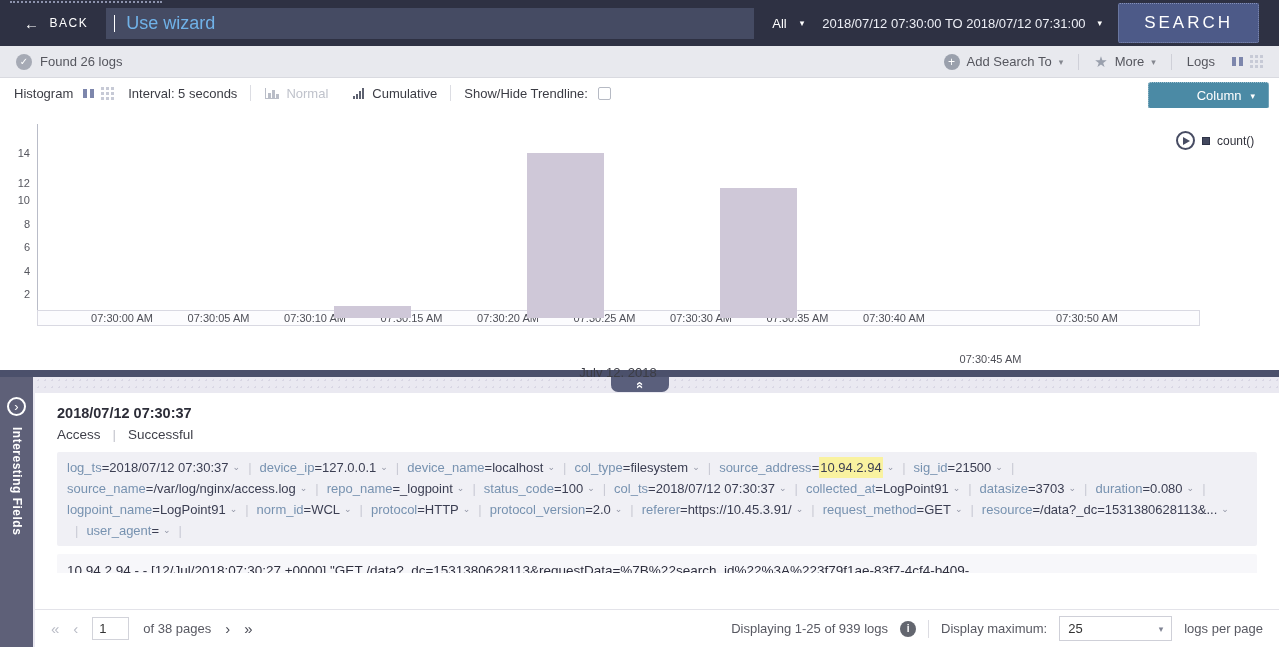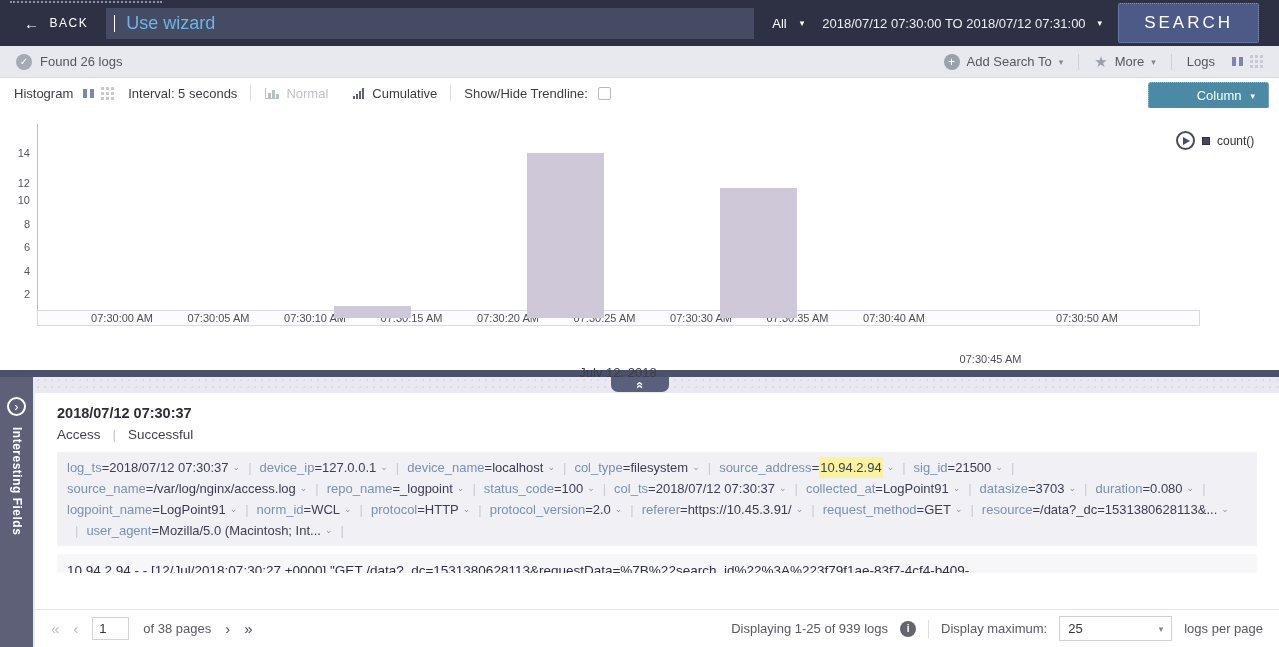--- a/index.html
+++ b/index.html
@@ -405,21 +405,20 @@
           <span class="tag">
             <span class="k">resource</span>
             <span class="eq">=</span>
             <span class="v">/data?_dc=1531380628113&amp;...</span>
             <span class="c">⌄</span>
           </span>
           <span class="fsep">|</span>
           <span class="tag">
             <span class="k">user_agent</span>
             <span class="eq">=</span>
-            <span class="v">Mozilla/5.0 (Macintosh; Int...</span>
             <span class="c">⌄</span>
           </span>
           <span class="fsep">|</span>
         </div>
       <div class="raw">10.94.2.94 - - [12/Jul/2018:07:30:27 +0000]  "GET /data?_dc=1531380628113&amp;requestData=%7B%22search_id%22%3A%223f79f1ae-83f7-4cf4-b409-9e8c3cda1b20%22%2C%22seen_version%22%3A0%7D&amp;is_dashboard=false&amp;CSRFToken=b2b8e942-b818-4b1a-91b0-258490ccfc29-1531378664.88&amp;LOGGEDINUSER=William HTTP/2.0" 200 3703 "https://10.45.3.91/" "Mozilla/5.0 (Macintosh; Intel Mac OS X 10_11_6) AppleWebKit/537.36 (KHTML, like Gecko) Chrome/67.0.3396.99 Safari/537.36 " 0.080</div>
     </div>
 
     <div class="pagination">
       <div class="pg-left">
         <span class="nav-btn disabled">«</span>

